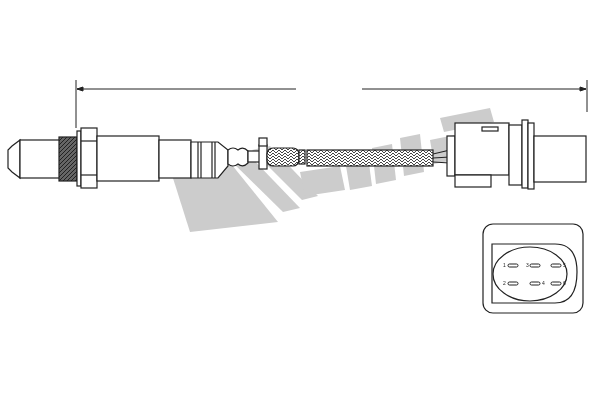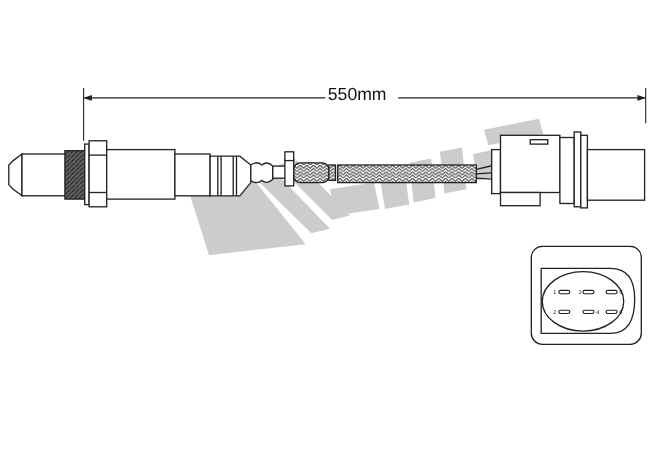--- a/index.html
+++ b/index.html
@@ -97,14 +97,13 @@
       </g>
       <text class="pin-label" x="503" y="267" stroke="none">1</text>
       <text class="pin-label" x="526" y="267" stroke="none">3</text>
       <text class="pin-label" x="563" y="267" stroke="none">5</text>
       <text class="pin-label" x="503" y="285" stroke="none">2</text>
       <text class="pin-label" x="542" y="285" stroke="none">4</text>
       <text class="pin-label" x="563" y="285" stroke="none">6</text>
     </g>
   </svg>
 
-  <div class="dim-label">550mm</div>
 </div>
 
 </body></html>

